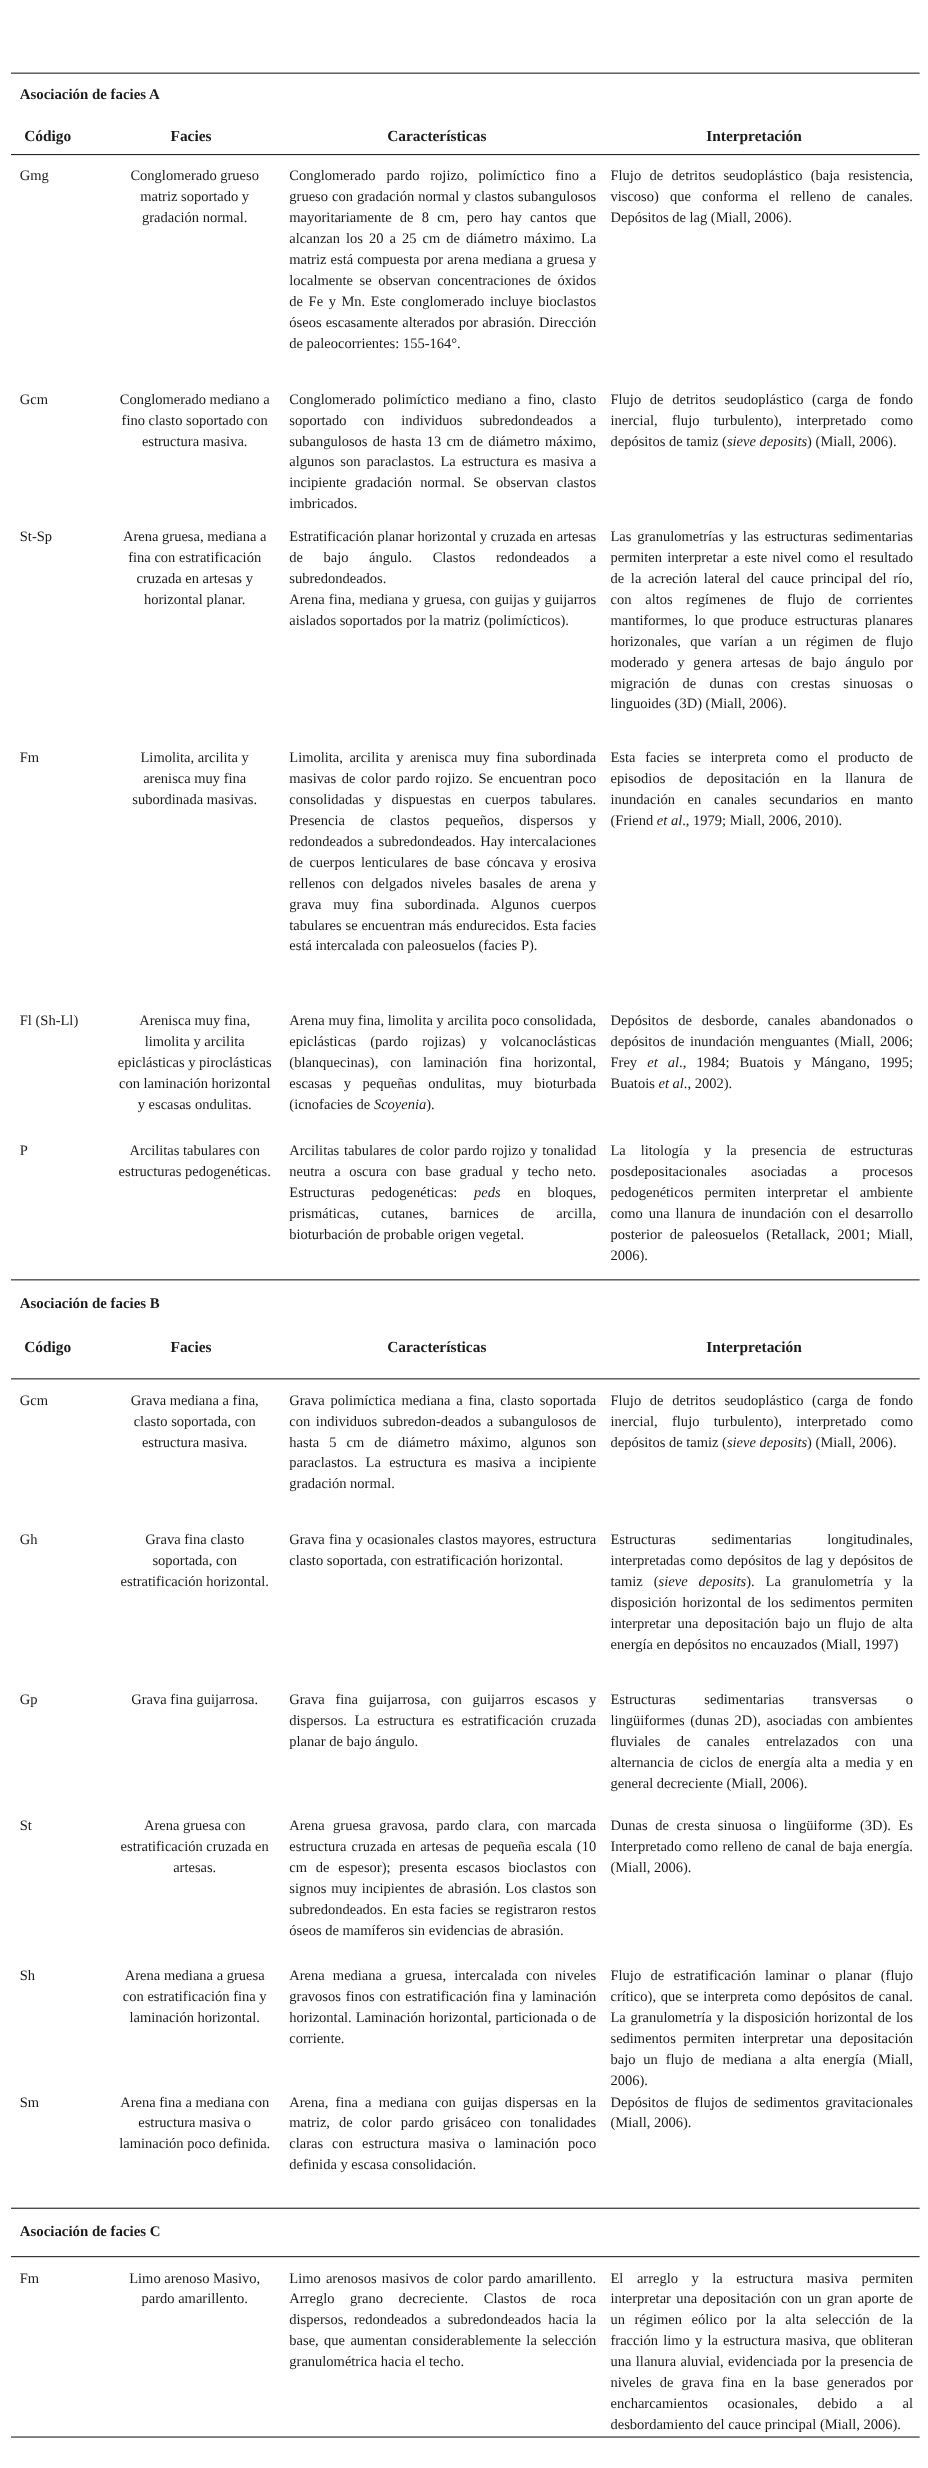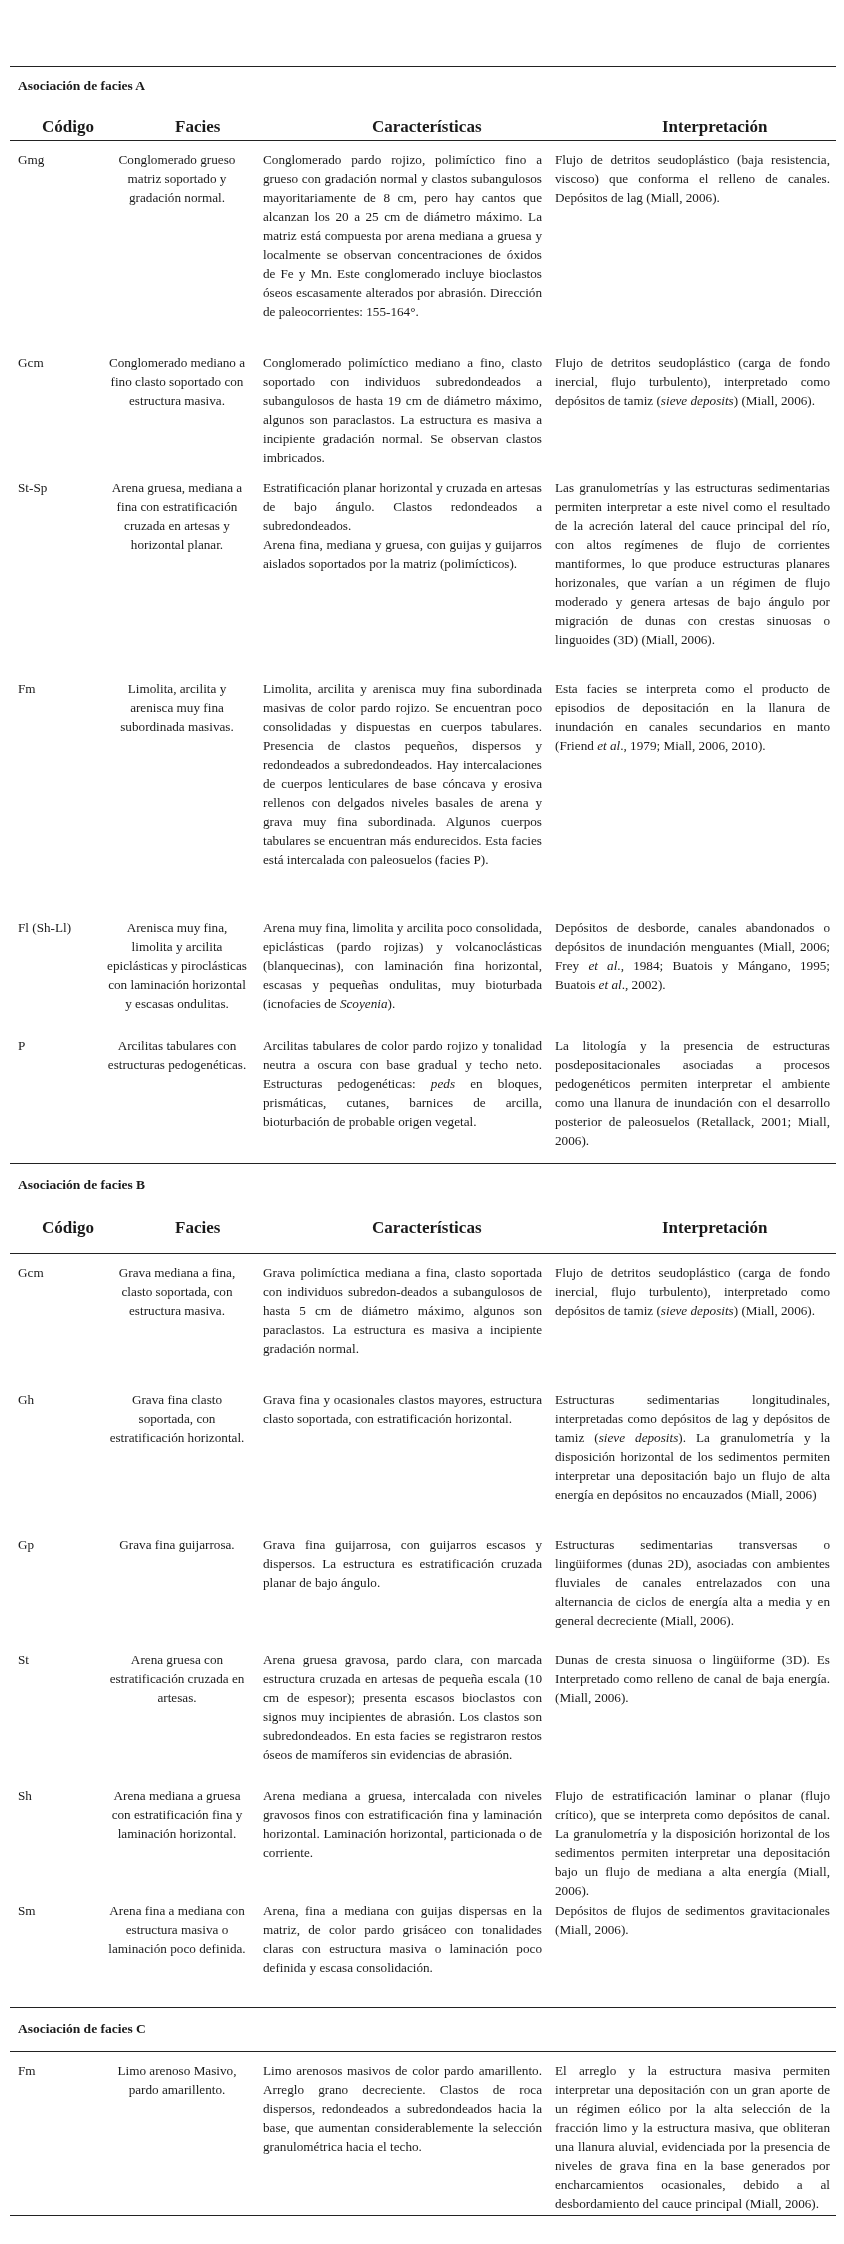--- a/index.html
+++ b/index.html
@@ -3,21 +3,21 @@
 <meta charset="utf-8">
 <style>
   html, body { margin:0; padding:0; background:#ffffff; }
   body { width:844px; height:2244px; position:relative; overflow:hidden;
          font-family:"Liberation Serif", serif; color:#1a1a1a; }
   .title { position:absolute; left:10px; top:8px; width:826px; font-weight:bold;
            font-size:15.5px; line-height:22px; letter-spacing:-0.2px; }
   .title .l2 { display:block; padding-left:75px; }
   .rule { position:absolute; left:10px; width:826px; height:0; border-top:1.6px solid #222; }
   .assoc { position:absolute; left:18px; font-weight:bold; font-size:13.5px; }
-  .hdr { position:absolute; font-weight:bold; font-size:17px;margin-left:20px; }
+  .hdr { position:absolute; font-weight:bold; font-size:14px; }
   .row { position:absolute; left:0; width:844px; font-size:13.2px; line-height:19px; }
   .row .c { position:absolute; left:18px; top:0; width:80px; }
   .row .f { position:absolute; left:106px; top:0; width:142px;text-align:center; }
   .row .k { position:absolute; left:263px; top:0; width:279px; text-align:justify; }
   .row .i { position:absolute; left:555px; top:0; width:275px; text-align:justify; }
   .row i { font-style:italic; }
 </style>
 </head>
 <body>
 
@@ -36,21 +36,21 @@
 <div class="row" style="top:150px">
   <div class="c">Gmg</div>
   <div class="f">Conglomerado grueso matriz soportado y gradación normal.</div>
   <div class="k">Conglomerado pardo rojizo, polimíctico fino a grueso con gradación normal y clastos subangulosos mayoritariamente de 8 cm, pero hay cantos que alcanzan los 20 a 25 cm de diámetro máximo. La matriz está compuesta por arena mediana a gruesa y localmente se observan concentraciones de óxidos de Fe y Mn. Este conglomerado incluye bioclastos óseos escasamente alterados por abrasión. Dirección de paleocorrientes: 155-164°.</div>
   <div class="i">Flujo de detritos seudoplástico (baja resistencia, viscoso) que conforma el relleno de canales. Depósitos de lag (Miall, 2006).</div>
 </div>
 
 <div class="row" style="top:353px">
   <div class="c">Gcm</div>
   <div class="f">Conglomerado mediano a fino clasto soportado con estructura masiva.</div>
-  <div class="k">Conglomerado polimíctico mediano a fino, clasto soportado con individuos subredondeados a subangulosos de hasta 19 cm de diámetro máximo, algunos son paraclastos. La estructura es masiva a incipiente gradación normal. Se observan clastos imbricados.</div>
+  <div class="k">Conglomerado polimíctico mediano a fino, clasto soportado con individuos subredondeados a subangulosos de hasta 13 cm de diámetro máximo, algunos son paraclastos. La estructura es masiva a incipiente gradación normal. Se observan clastos imbricados.</div>
   <div class="i"><span>Flujo de detritos seudoplástico (carga de fondo inercial, flujo turbulento), interpretado como depósitos de tamiz (</span><i>sieve deposits</i><span>) (Miall, 2006).</span></div>
 </div>
 
 <div class="row" style="top:478px">
   <div class="c">St-Sp</div>
   <div class="f">Arena gruesa, mediana a fina con estratificación cruzada en artesas y horizontal planar.</div>
   <div class="k" style="text-align:left">
       <div style="text-align:justify">Estratificación planar horizontal y cruzada en artesas de bajo ángulo. Clastos redondeados a subredondeados.</div>
       <div style="text-align:justify">Arena fina, mediana y gruesa, con guijas y guijarros aislados soportados por la matriz (polimícticos).</div>
     </div>
@@ -91,21 +91,21 @@
   <div class="c">Gcm</div>
   <div class="f">Grava mediana a fina, clasto soportada, con estructura masiva.</div>
   <div class="k">Grava polimíctica mediana a fina, clasto soportada con individuos subredon-deados a subangulosos de hasta 5 cm de diámetro máximo, algunos son paraclastos. La estructura es masiva a incipiente gradación normal.</div>
   <div class="i"><span>Flujo de detritos seudoplástico (carga de fondo inercial, flujo turbulento), interpretado como depósitos de tamiz (</span><i>sieve deposits</i><span>) (Miall, 2006).</span></div>
 </div>
 
 <div class="row" style="top:1390px">
   <div class="c">Gh</div>
   <div class="f">Grava fina clasto soportada, con estratificación horizontal.</div>
   <div class="k">Grava fina y ocasionales clastos mayores, estructura clasto soportada, con estratificación horizontal.</div>
-  <div class="i"><span>Estructuras sedimentarias longitudinales, interpretadas como depósitos de lag y depósitos de tamiz (</span><i>sieve deposits</i><span>). La granulometría y la disposición horizontal de los sedimentos permiten interpretar una depositación bajo un flujo de alta energía en depósitos no encauzados (Miall, 2006)</span></div>
+  <div class="i"><span>Estructuras sedimentarias longitudinales, interpretadas como depósitos de lag y depósitos de tamiz (</span><i>sieve deposits</i><span>). La granulometría y la disposición horizontal de los sedimentos permiten interpretar una depositación bajo un flujo de alta energía en depósitos no encauzados (Miall, 1997)</span></div>
 </div>
 
 <div class="row" style="top:1535px">
   <div class="c">Gp</div>
   <div class="f">Grava fina guijarrosa.</div>
   <div class="k">Grava fina guijarrosa, con guijarros escasos y dispersos. La estructura es estratificación cruzada planar de bajo ángulo.</div>
   <div class="i">Estructuras sedimentarias transversas o lingüiformes (dunas 2D), asociadas con ambientes fluviales de canales entrelazados con una alternancia de ciclos de energía alta a media y en general decreciente (Miall, 2006).</div>
 </div>
 
 <div class="row" style="top:1650px">

